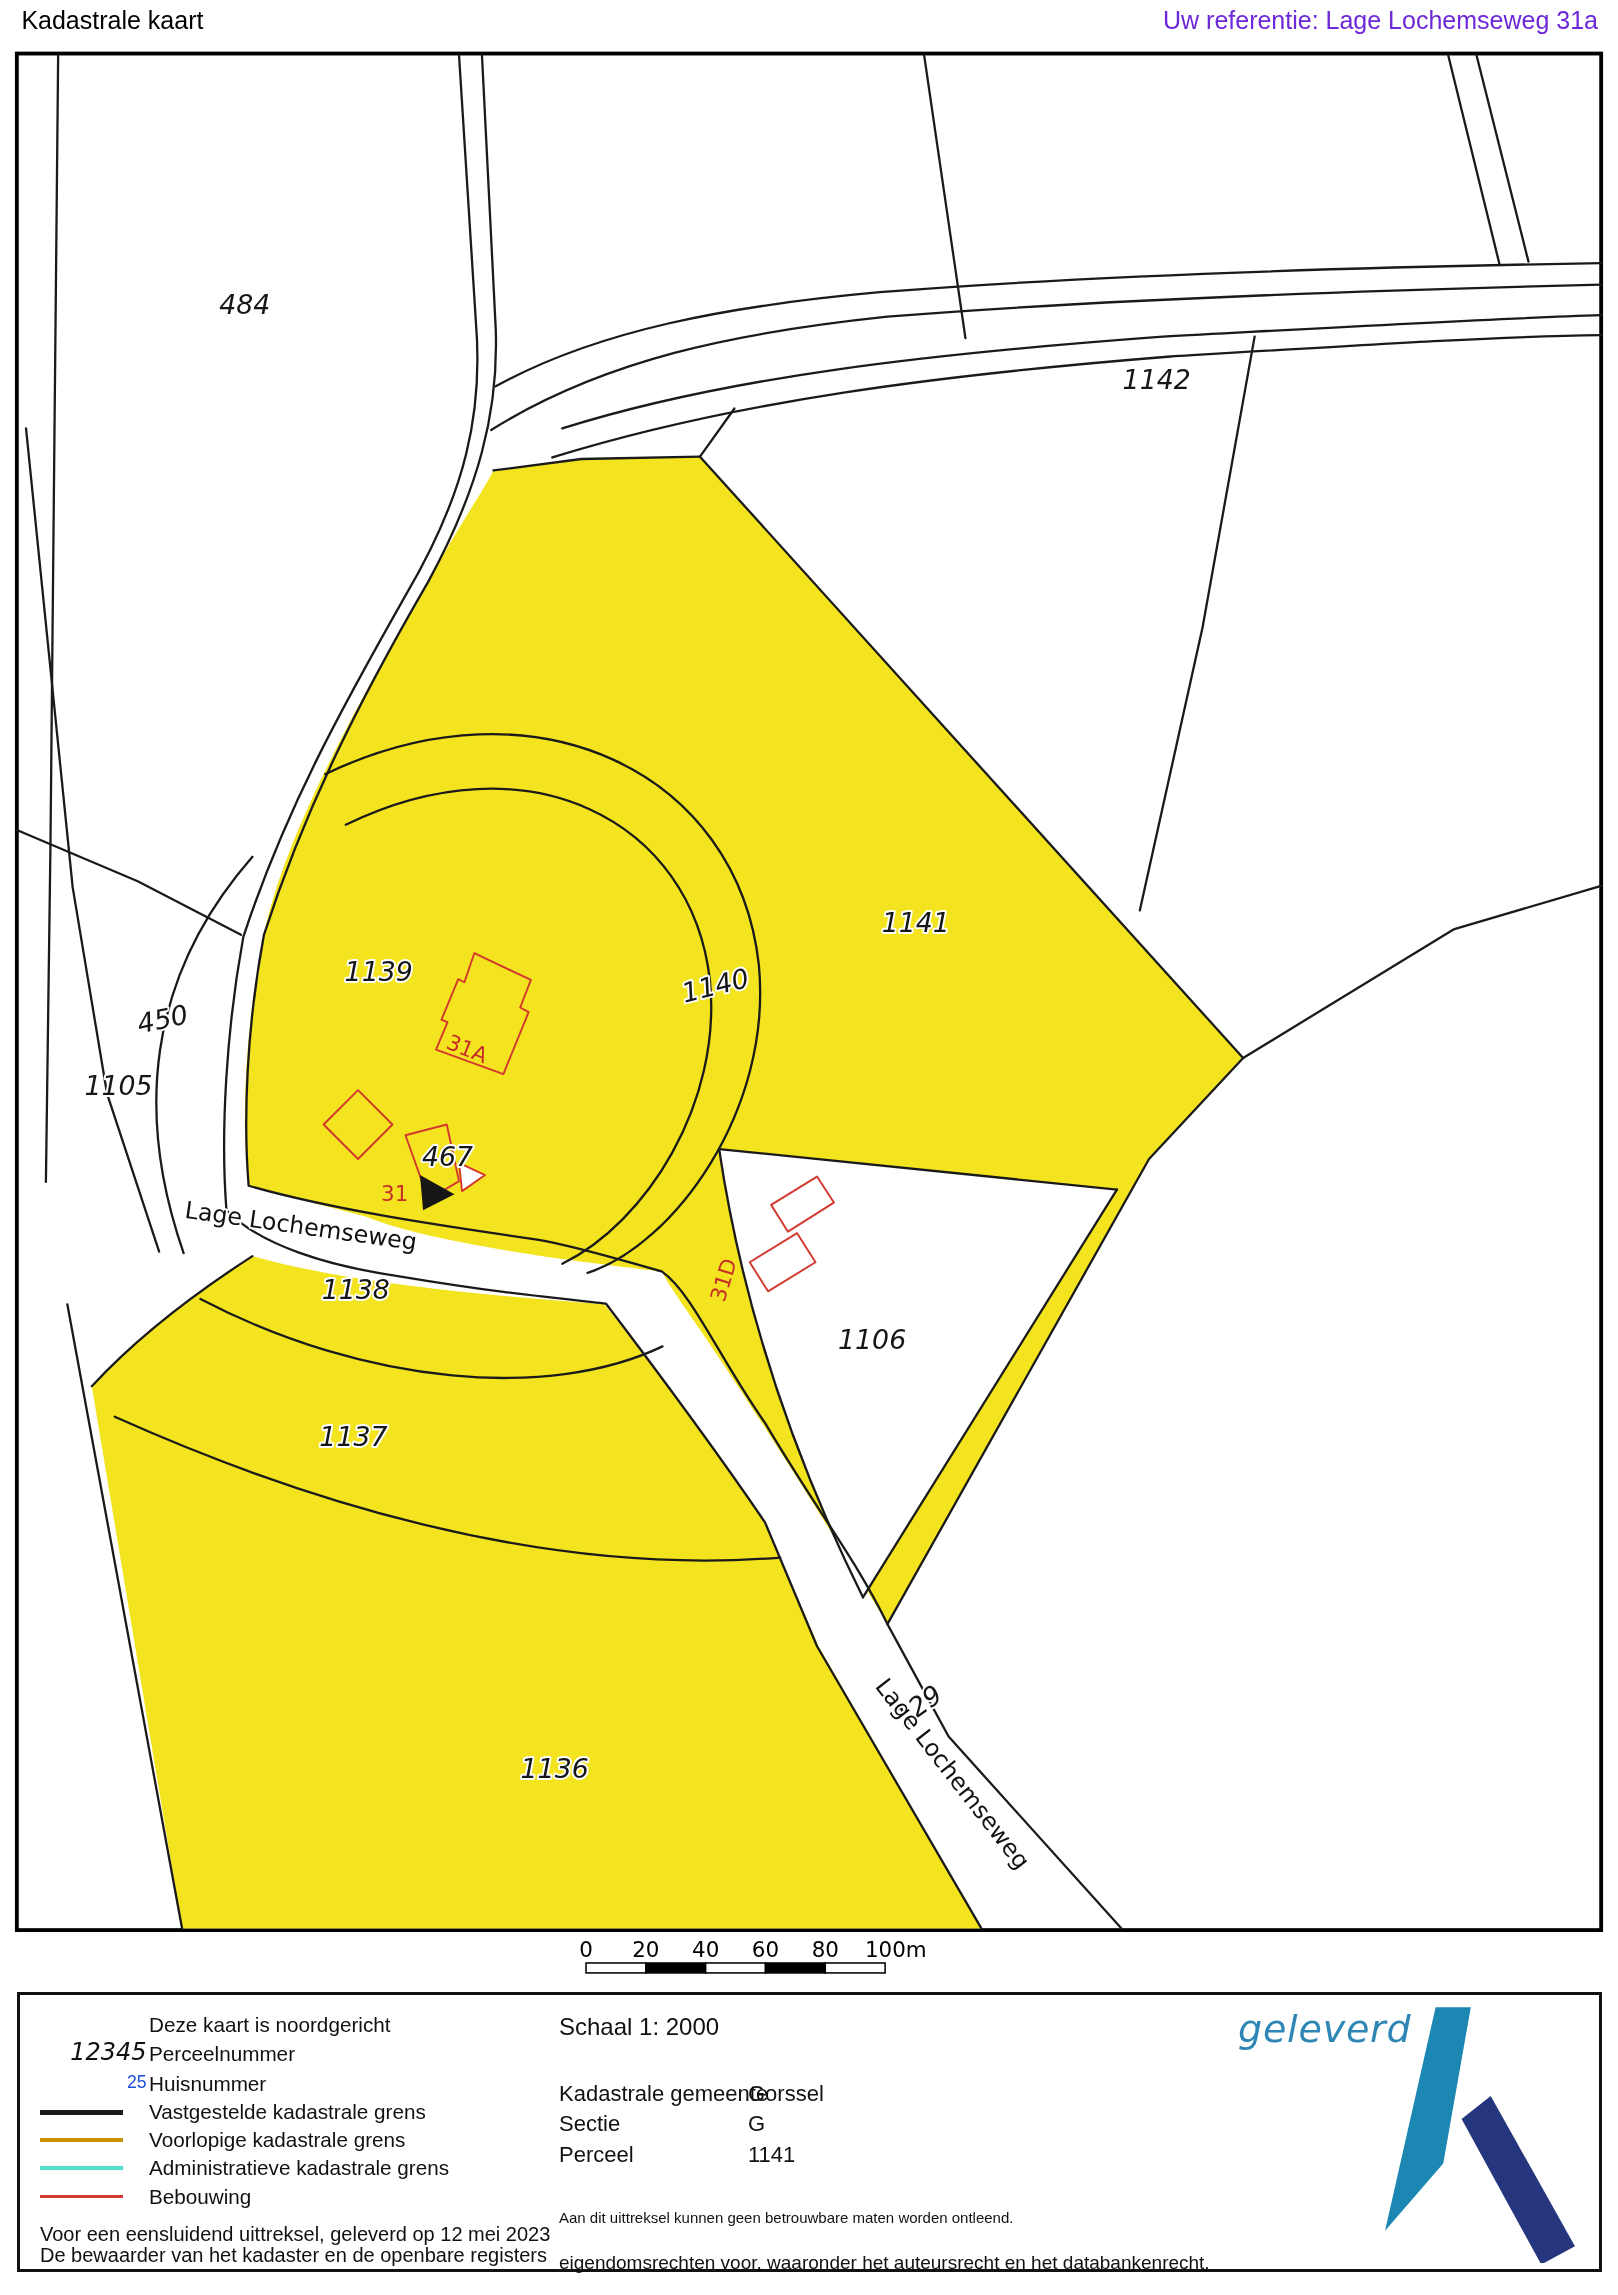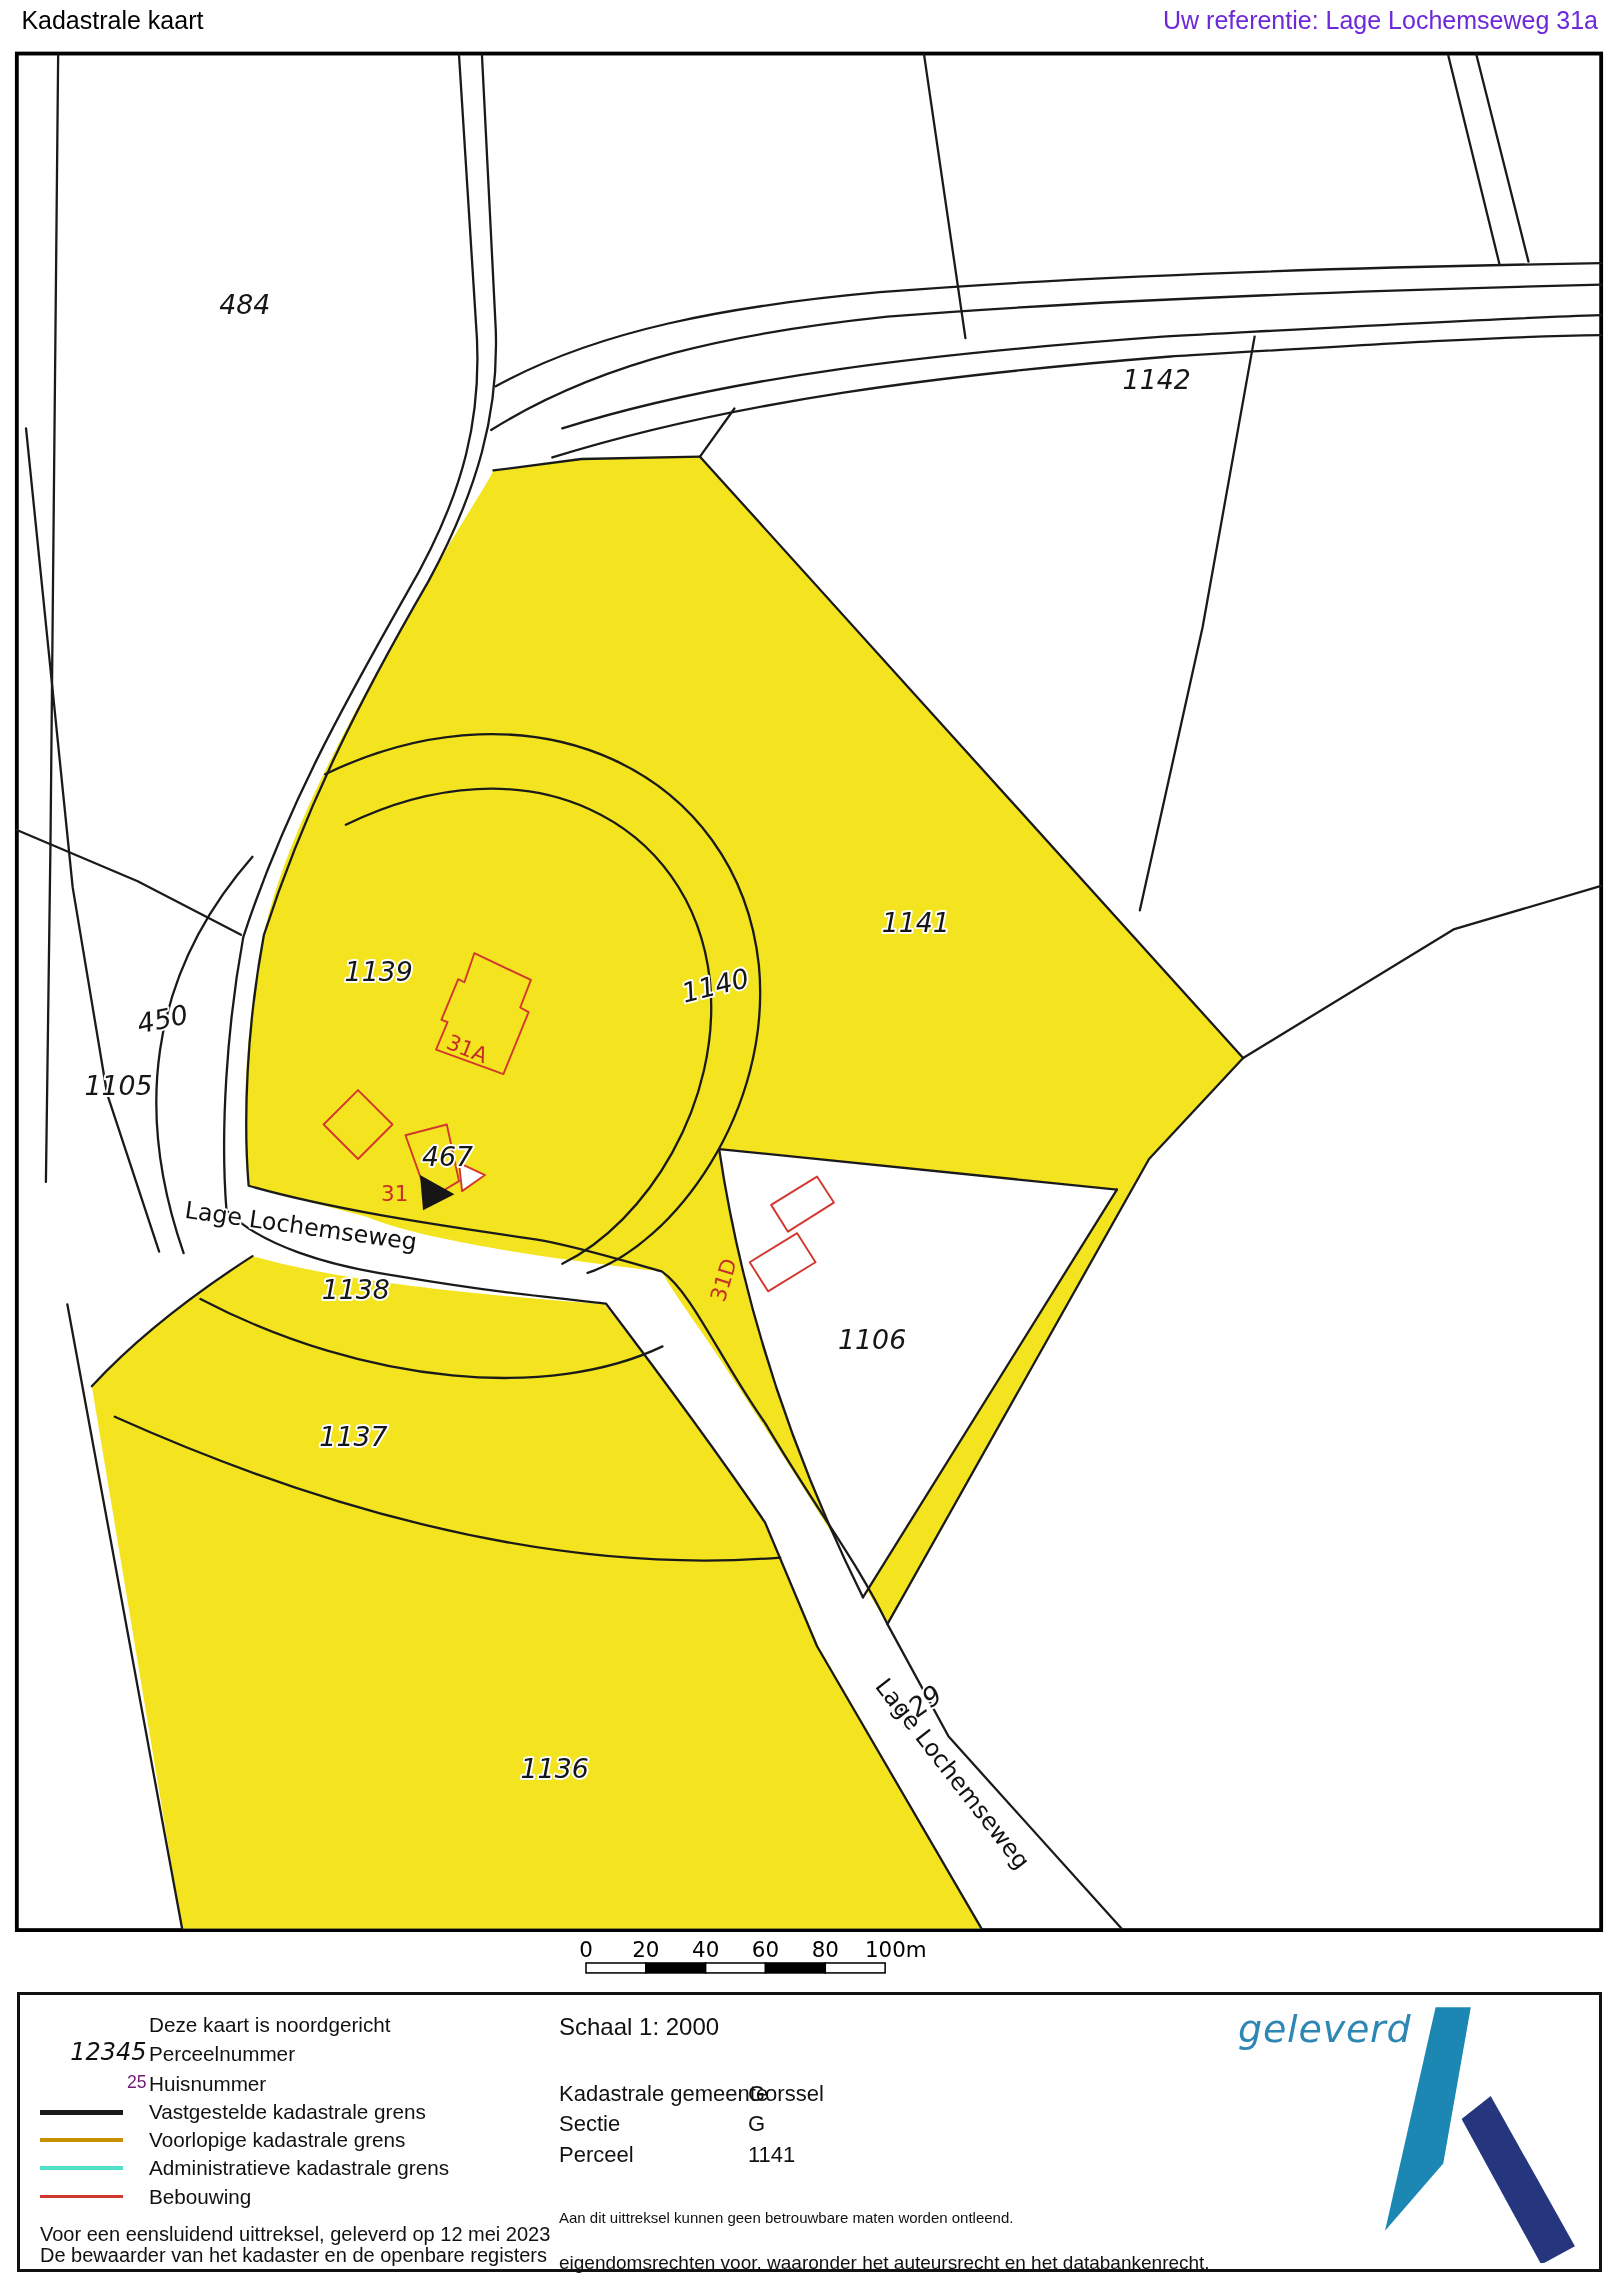--- a/index.html
+++ b/index.html
@@ -136,21 +136,21 @@
       <text x="1171" y="2558" class="tick-lbl" text-anchor="middle">100m</text>
     </g>
 </svg>
 
 <div class="legend-box">
   <div class="leg-lbl" style="top:18.4px;">Deze kaart is noordgericht</div>
 
   <div class="leg-sym" style="top:43px;right:auto;left:4.6px;font-size:24px;font-style:italic;font-family:'DejaVu Sans',sans-serif;">12345</div>
   <div class="leg-lbl" style="top:47px;">Perceelnummer</div>
 
-  <div class="leg-sym" style="top:77px;left:4.6px;font-size:17.6px;color:#701a75;">25</div>
+  <div class="leg-sym" style="top:77px;left:4.6px;font-size:17.6px;color:#1d4ed8;">25</div>
   <div class="leg-lbl" style="top:77px;">Huisnummer</div>
 
   <div class="leg-line" style="top: 115px; height: 4.6px; background-color: rgb(26, 26, 26);"></div>
   <div class="leg-lbl" style="top:105px;">Vastgestelde kadastrale grens</div>
 
   <div class="leg-line" style="top: 143px; background-color: rgb(199, 145, 2);"></div>
   <div class="leg-lbl" style="top:133px;">Voorlopige kadastrale grens</div>
 
   <div class="leg-line" style="top: 171px; background-color: rgb(82, 224, 200);"></div>
   <div class="leg-lbl" style="top:161px;">Administratieve kadastrale grens</div>

